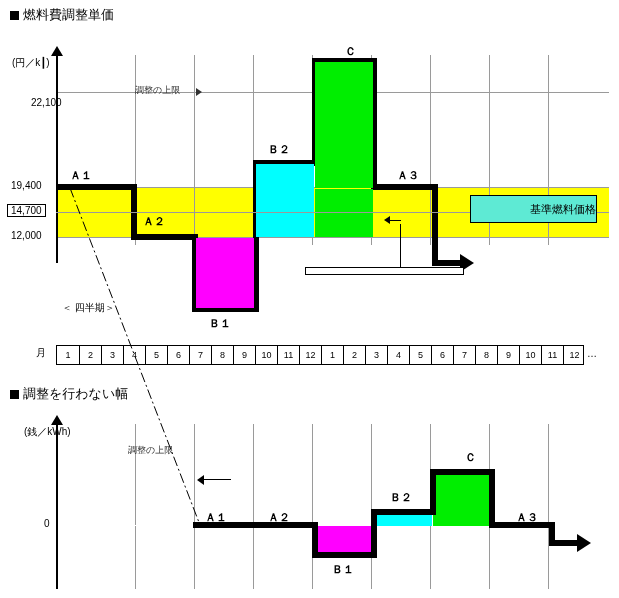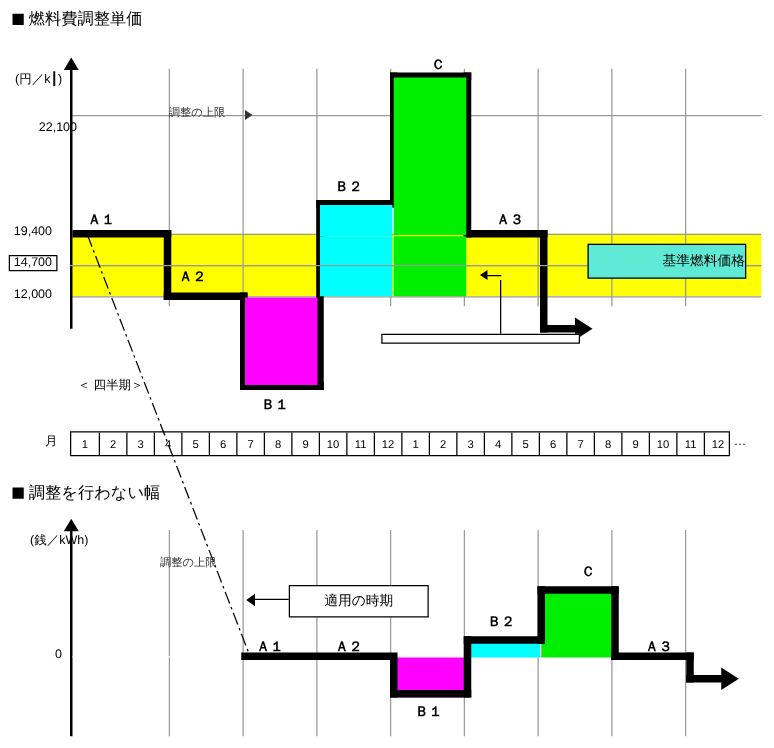--- a/index.html
+++ b/index.html
@@ -184,21 +184,20 @@
   <div class="gridline vline" style="left:548px;top:12px;height:165px;"></div>
 
   <div class="abs" style="left:56px;top:12px;width:2px;height:165px;background:#000;"></div>
   <div class="arrowhead" style="left:51px;top:3px;border-left:6px solid transparent;border-right:6px solid transparent;border-bottom:10px solid #000;"></div>
 
   <div class="abs axlbl" style="left:24px;top:13px;">(銭／kWh)</div>
   <div class="abs axis-num" style="left:44px;top:106px;">0</div>
 
   <div class="abs tiny" style="left:128px;top:32px;color:#333;">調整の上限</div>
 
-  <div class="abs" style="left:231px;top:56px;width:110px;height:24px;border:1px solid #000;background:#fff;text-align:center;line-height:24px;font-size:11px;"><span>適用の時期</span></div>
   <div class="abs" style="left:203px;top:67px;width:28px;height:1px;background:#000;"></div>
   <div class="abs" style="left:197px;top:63px;width:0;height:0;border-top:5px solid transparent;border-bottom:5px solid transparent;border-right:7px solid #000;"></div>
 
   <div class="abs" style="left:58px;top:113px;width:135px;height:1px;background:#fff;"></div>
 
   <div class="abs" style="left:315px;top:114px;width:58px;height:32px;background:#ff00ff;"></div>
   <div class="abs" style="left:374px;top:100px;width:58px;height:14px;background:#00ffff;"></div>
   <div class="abs" style="left:433px;top:60px;width:58px;height:54px;background:#00ee00;"></div>
 
   <div class="seg" style="left:193px;top:110px;width:119px;height:6px;"></div>

